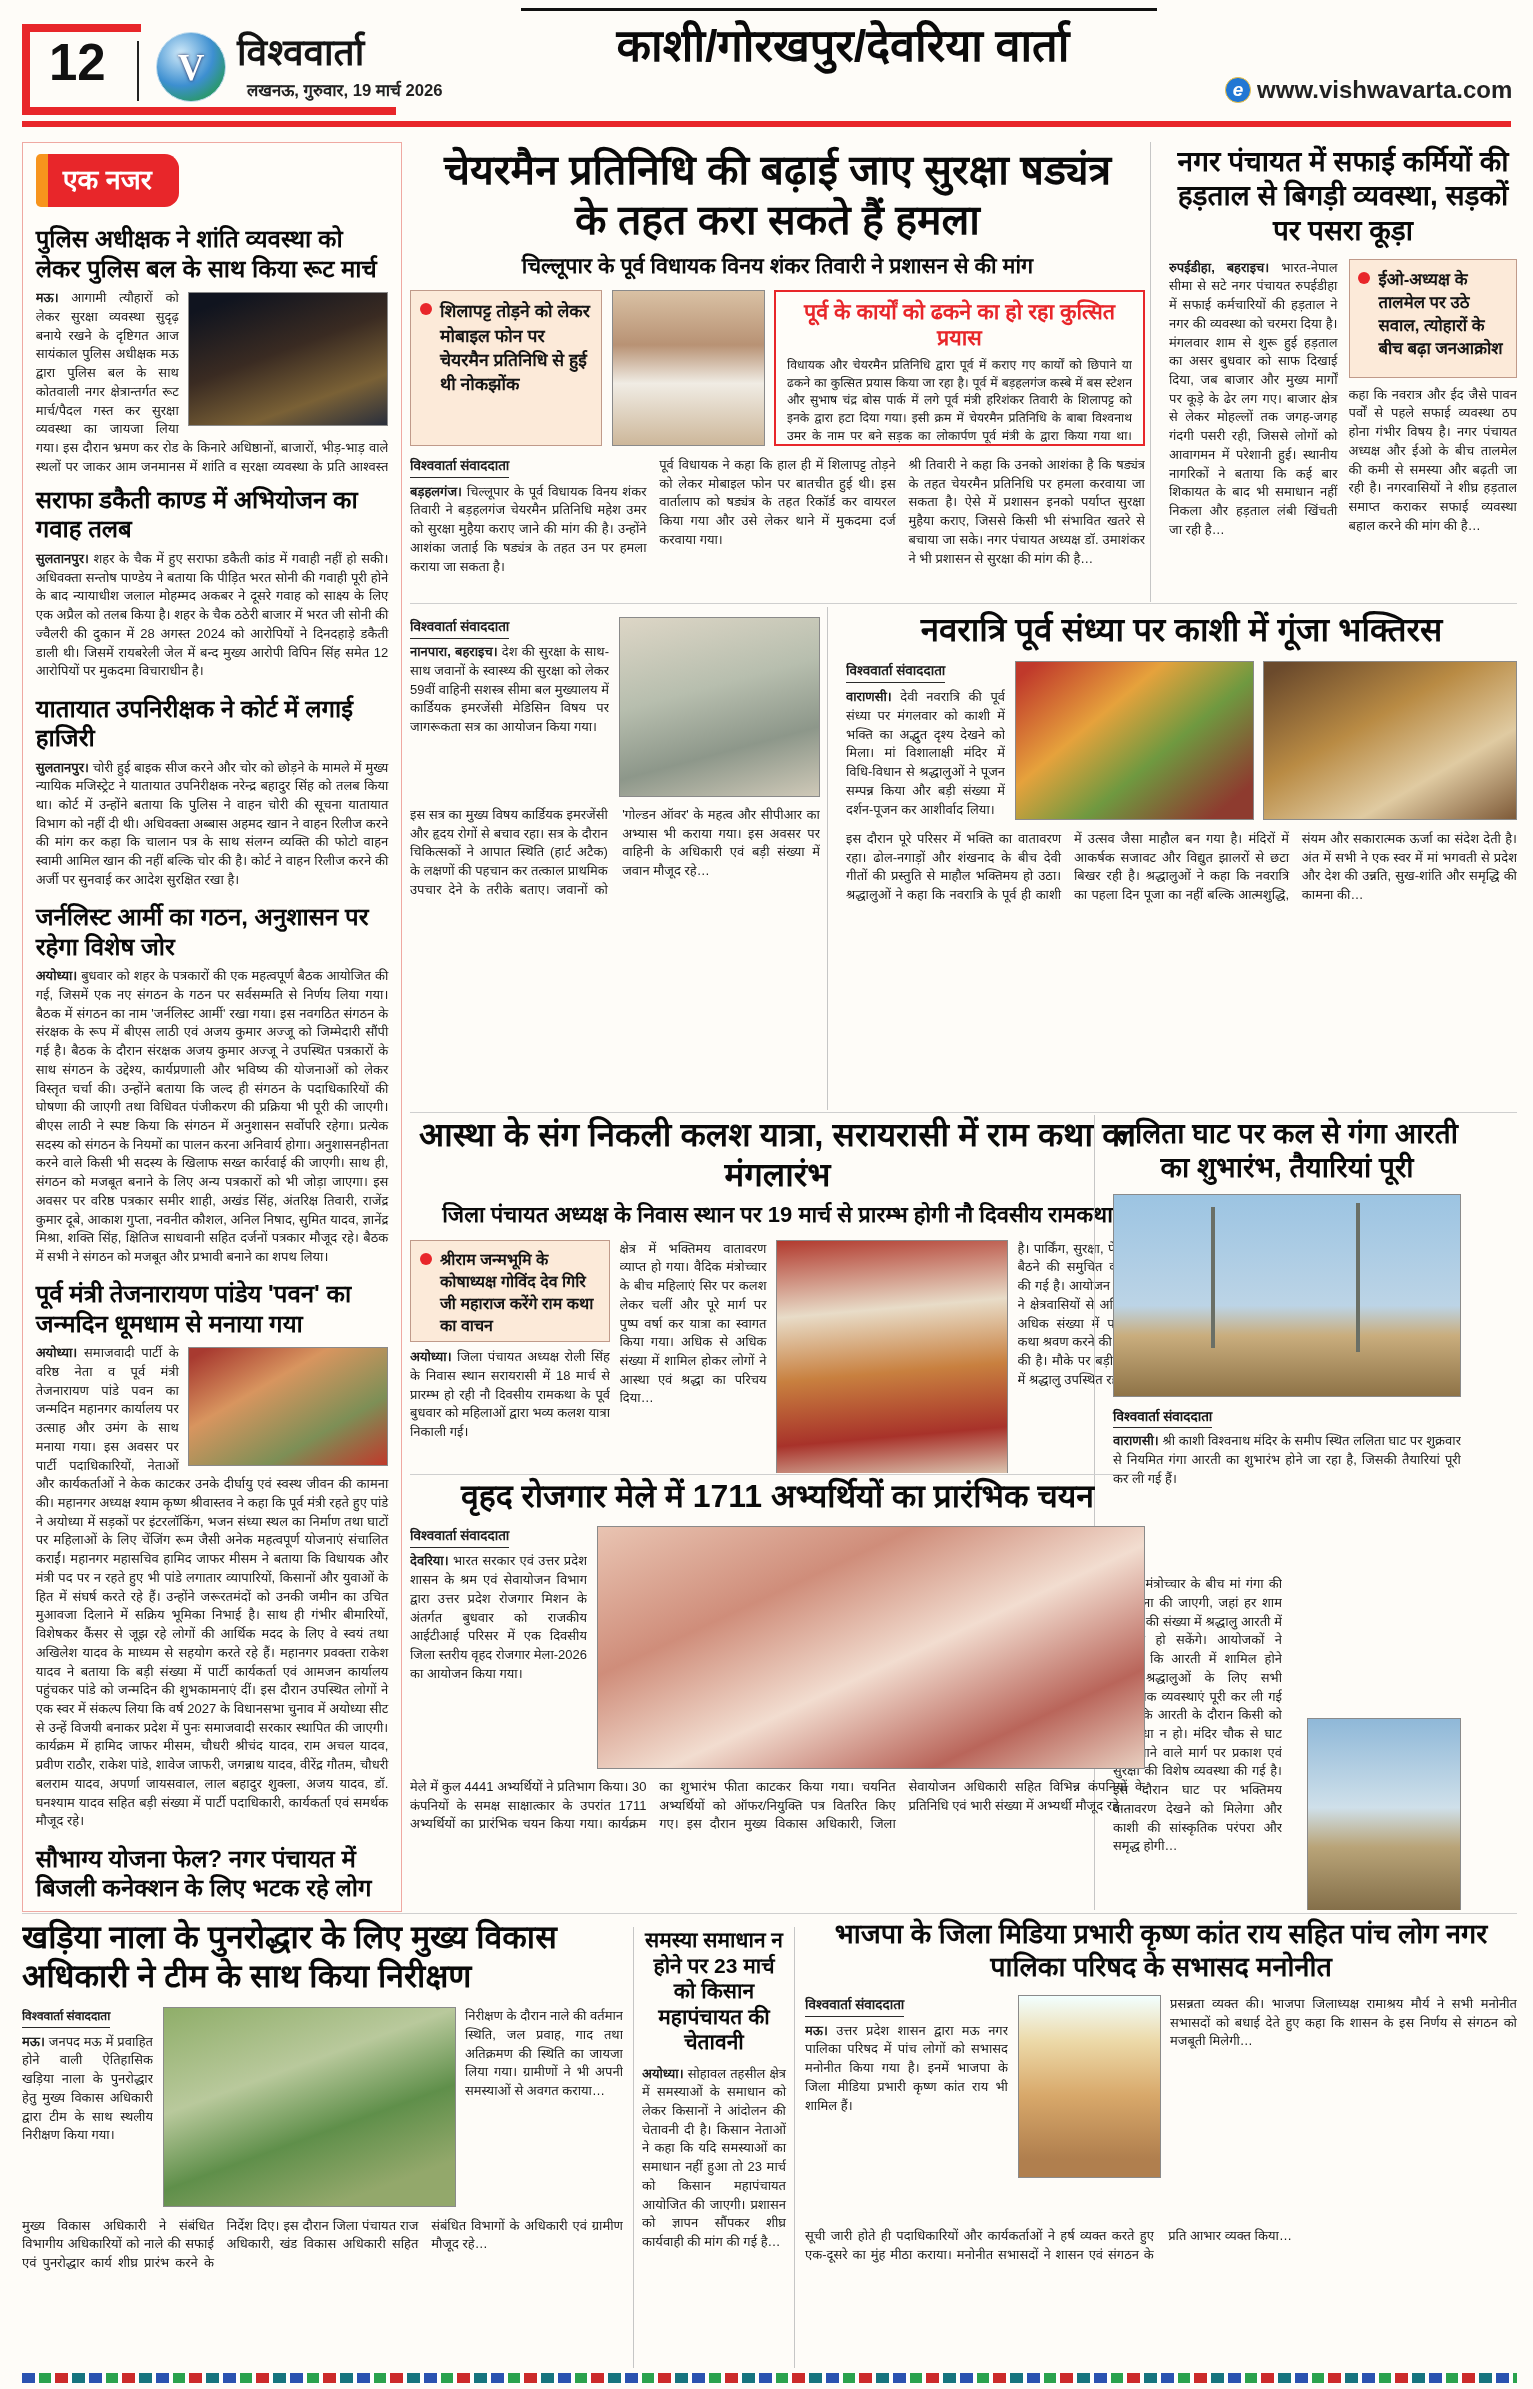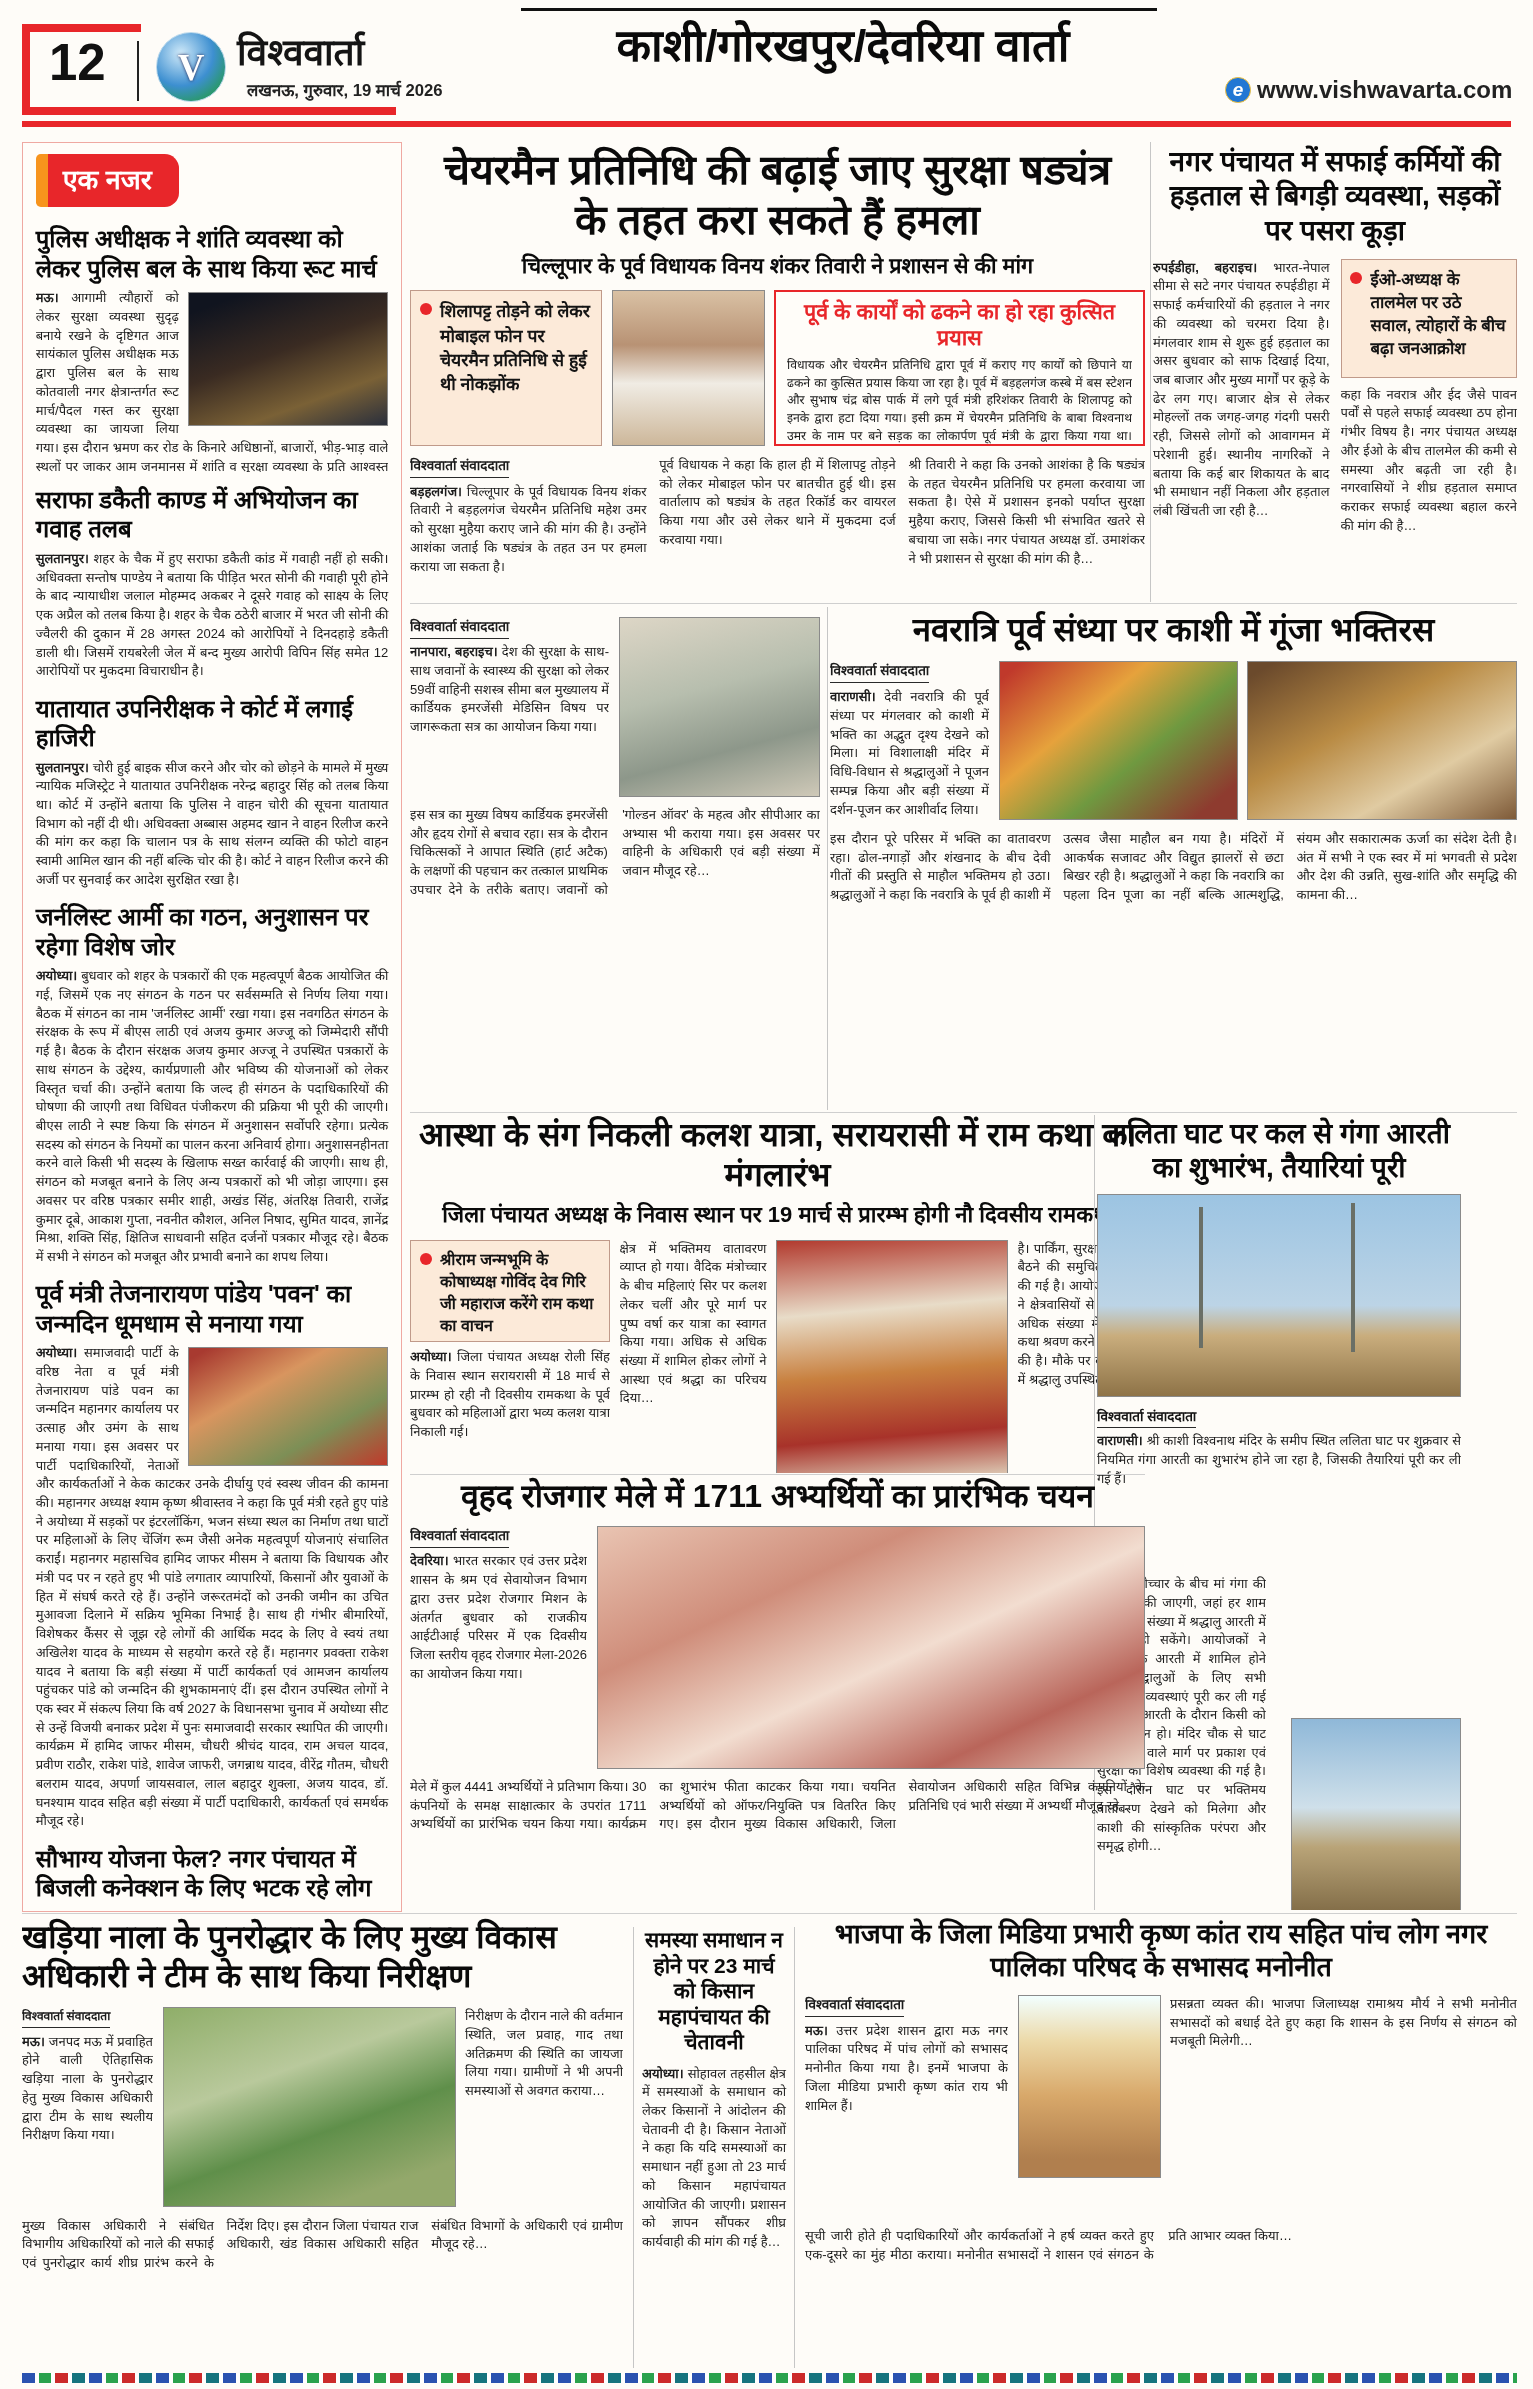--- a/index.html
+++ b/index.html
@@ -13,21 +13,21 @@
   .rep{font-weight:bold;font-size:13.5px;border-bottom:1.6px solid #2a2a2a;display:inline-block;padding-bottom:1.6px;margin-bottom:4.8px}
   .photo{border:0.8px solid #8a8a8a}
   .callout{background:#fcead9;border:0.8px solid #c09a8a;padding:8px 9.5px 8px 29px;font-weight:bold;font-size:16.7px;line-height:1.38;position:relative}
   .dot{position:absolute;left:8.7px;top:12px;width:12px;height:12px;border-radius:50%;background:#e8262a}
   .redbox{border:2.4px solid #e8262a;padding:8px 11px;background:#fffdf9}
   .redbox-title{color:#e8262a;font-weight:bold;font-size:21.5px;line-height:1.2;margin-bottom:4.8px}
   .cols2{column-count:2;column-gap:14.3px}
   .cols3{column-count:3;column-gap:12.7px}
   .side-head{font-weight:bold;font-size:24px;line-height:1.22;margin:12.7px 0 6.4px;color:#0a0a0a}
   .side-art{margin-bottom:8px}
-  .vline{border-left:0.8px solid #c6c6c6;padding-left:2px}
+  .vline{border-left:0.8px solid #c6c6c6;padding-left:18px}
   .hdiv{position:absolute;background:#cfcfcf;height:0.8px}
   .ph-r{float:right;margin:3.2px 0 4.8px 9.5px}
   p{margin-bottom:4.8px}
 </style>
 </head>
 <body>
 
 <div class="page">
 
   <div class="abs" style="left:0;top:0;width:1533px;height:137px">

